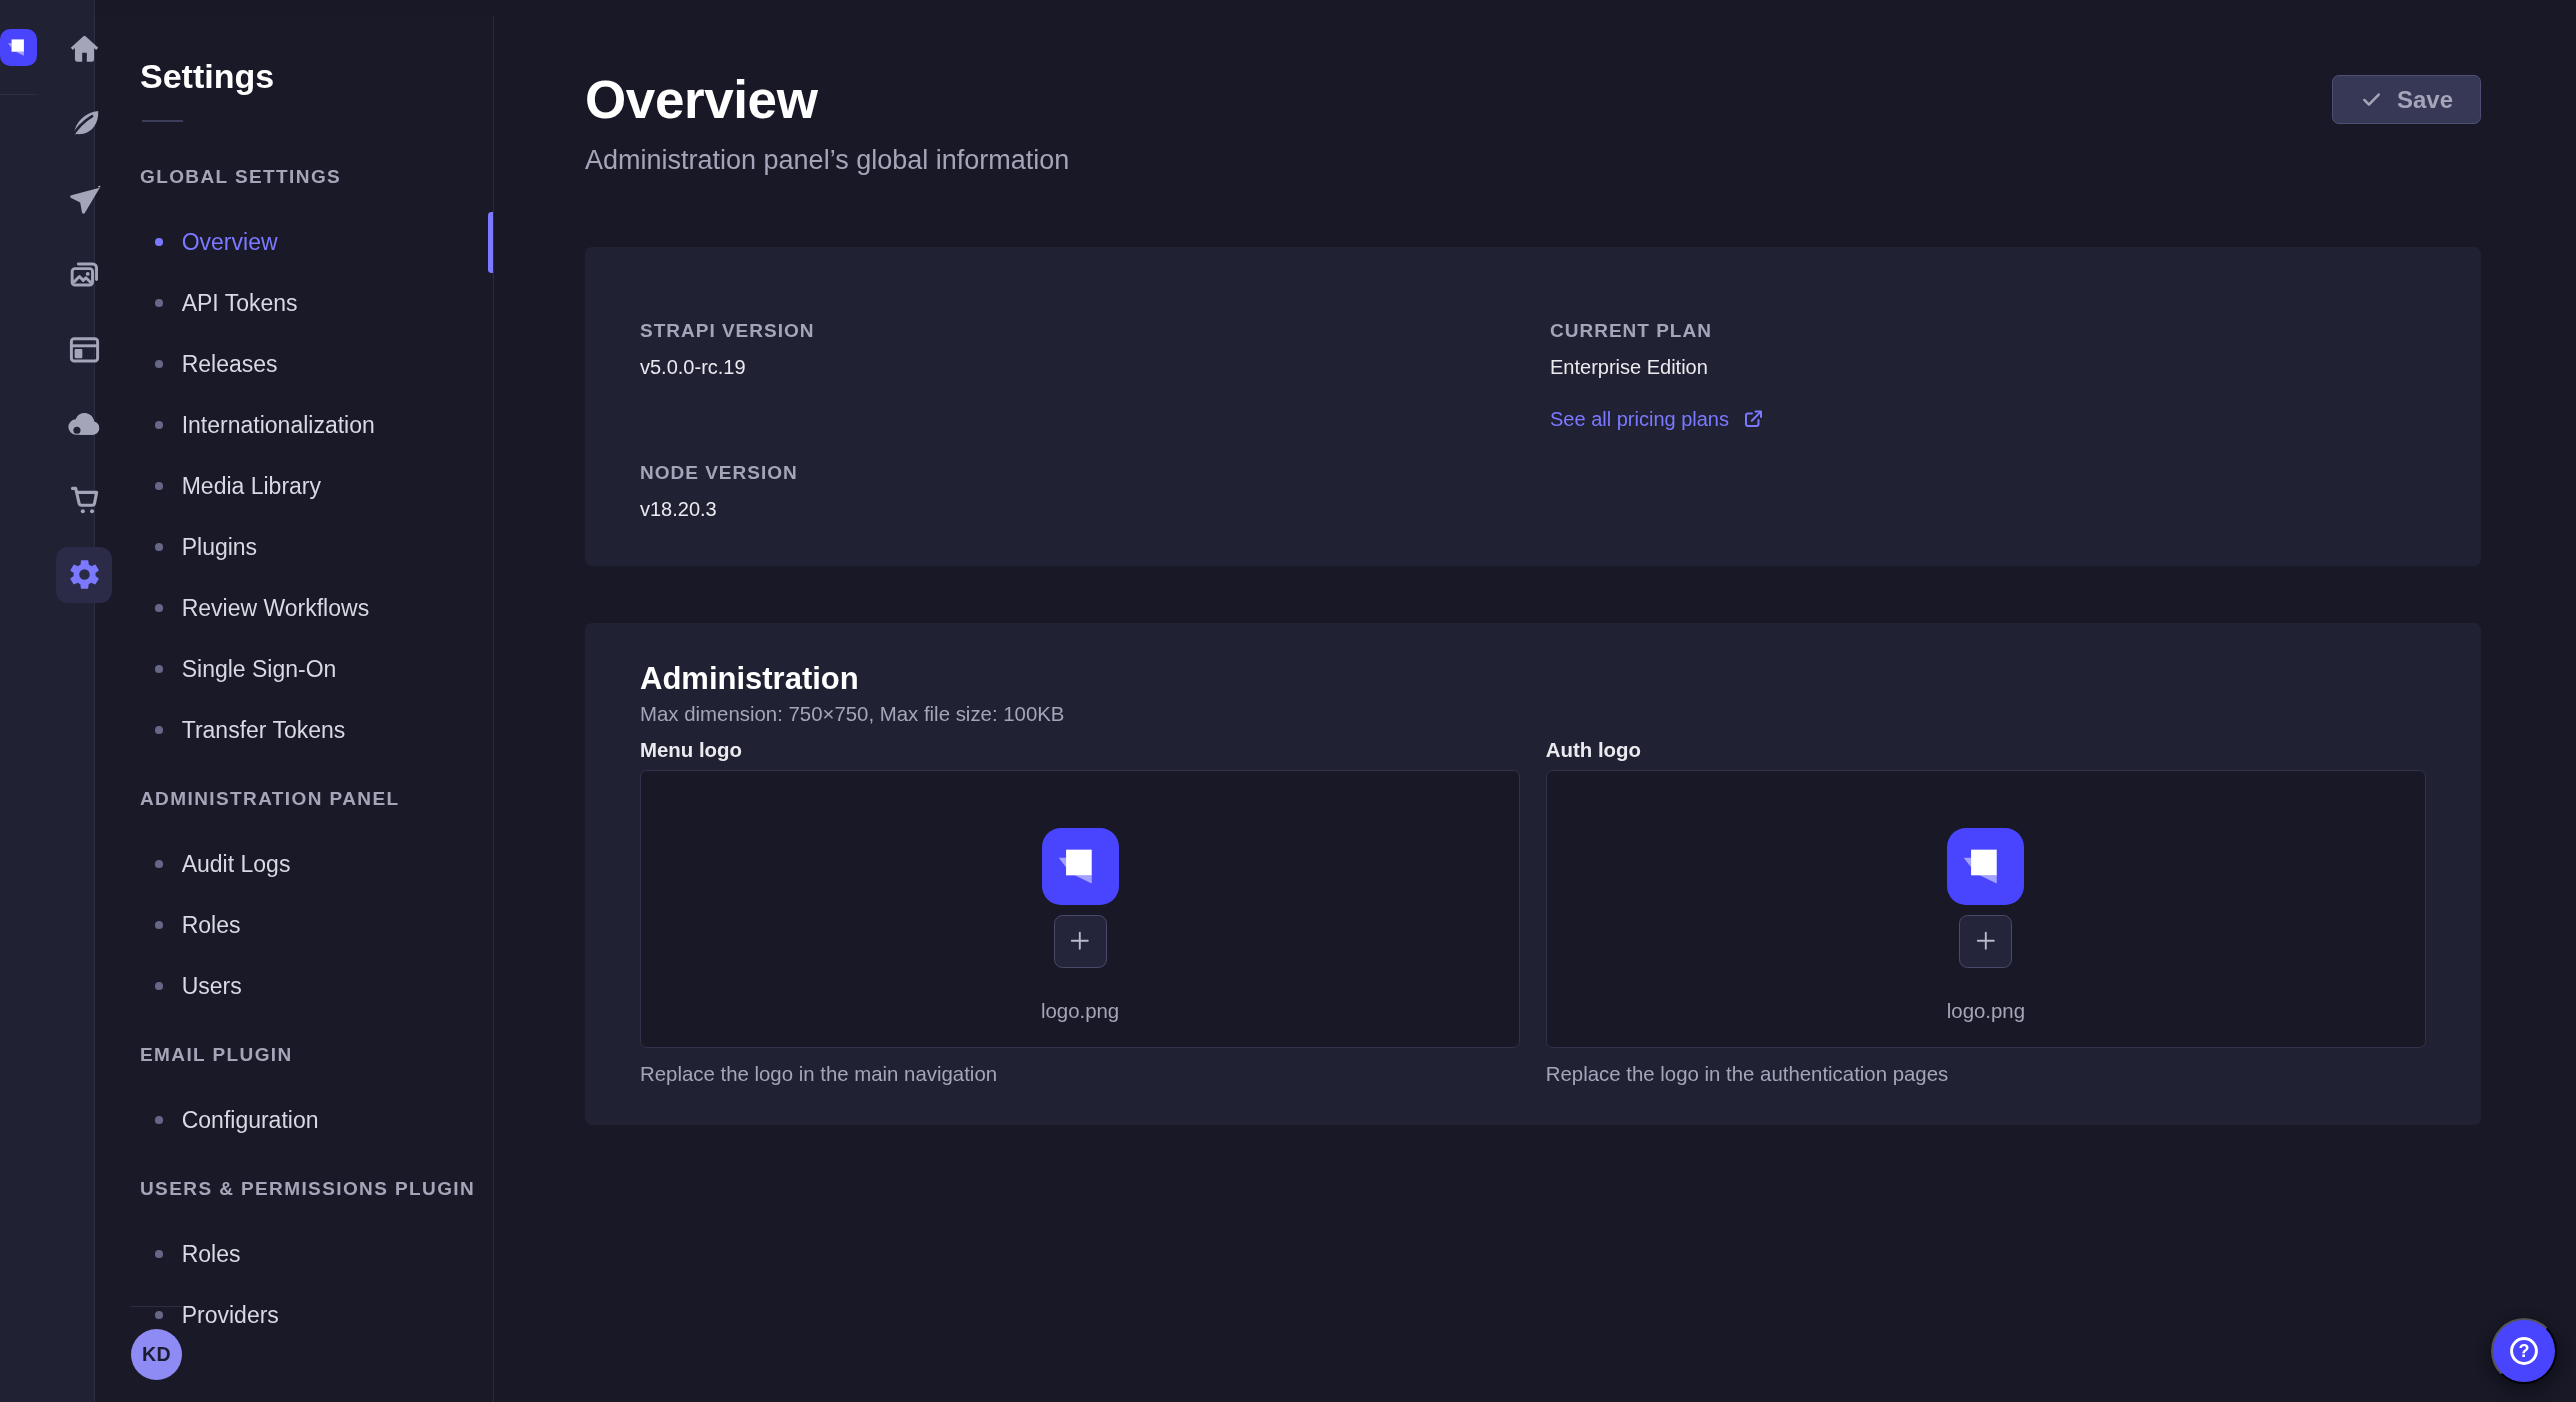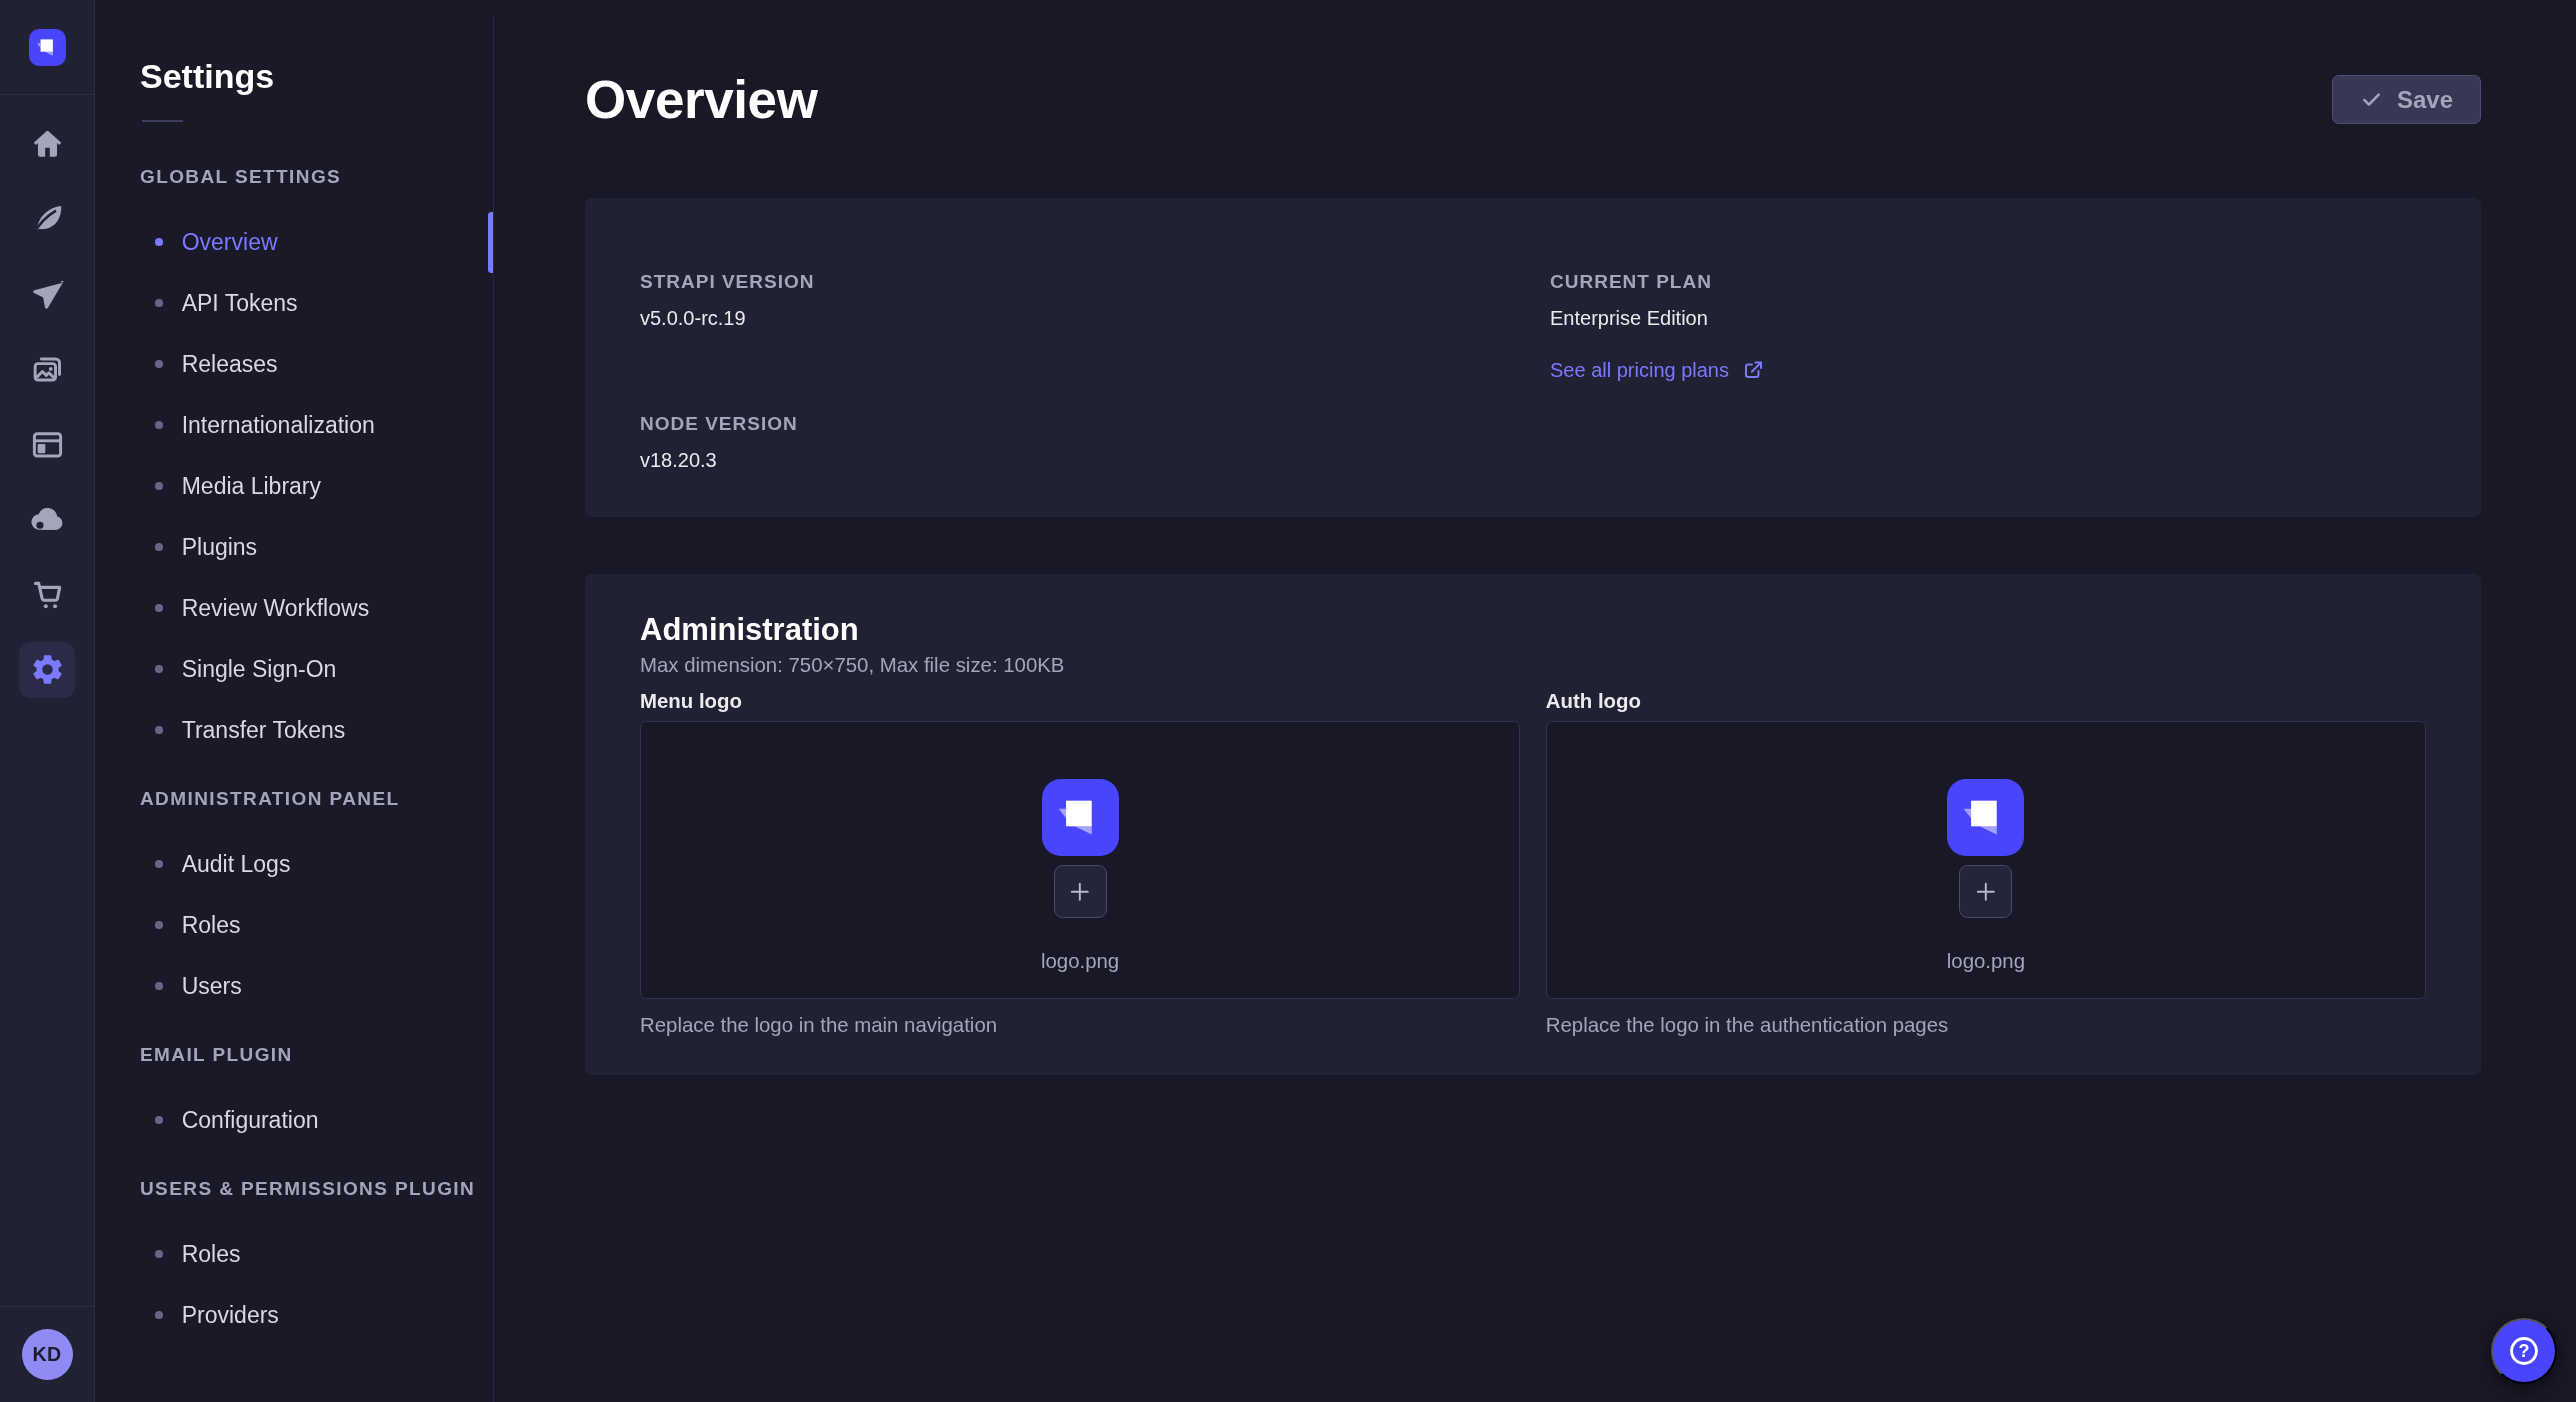--- a/index.html
+++ b/index.html
@@ -10,21 +10,21 @@
     overflow:hidden;
     position:relative;
     color:#dcdce4;
   }
   .center { display:flex; align-items:center; justify-content:center; }
 
   
   .icon-nav {
     position:fixed; left:0; top:0; bottom:0; width:95px;
     background:#212134; border-right:1.7px solid #2d2d45;
-    display:flex; flex-direction:column; z-index:5;
+    display:flex; flex-direction:row; z-index:5;
   }
   .logo-box { height:95px; border-bottom:1.7px solid #2d2d45; display:flex; align-items:center; justify-content:center; }
   .logo-tile { width:37px; height:37px; border-radius:10.2px; background:#4945ff; cursor:pointer; }
   .nav-icons { margin-top:12px; display:flex; flex-direction:column; }
   .icon-row { height:75px; width:94px; display:flex; align-items:center; justify-content:center; cursor:pointer; }
   .icon-row svg { width:37px; height:37px; }
   .gear-tile { width:56px; height:56px; border-radius:12px; background:#2b2b48; }
   .avatar-sec { margin-top:auto; height:96px; border-top:1.7px solid #2d2d45; display:flex; align-items:center; justify-content:center; }
   .avatar {
     width:51px; height:51px; border-radius:50%; background:#8e8cf4;
@@ -257,20 +257,21 @@
       <span>Providers</span>
     </div>
 
   <div class="active-indicator"></div>
 </nav>
 
 <main class="main">
   <div class="header-row">
     <div>
       <h1 class="page-title">Overview</h1>
+      <div class="page-subtitle">Administration panel’s global information</div>
     </div>
     <button class="save-btn">
       <span class="center">
         <svg viewBox="0 0 24 24" width="23" height="23" fill="none" stroke="#a5a5ba" stroke-width="2.6" stroke-linecap="round" stroke-linejoin="round">
             <path d="M4.5 12.5l4.8 4.8L19.5 6.8"></path>
           </svg>
       </span>
       <span>Save</span>
     </button>
   </div>

